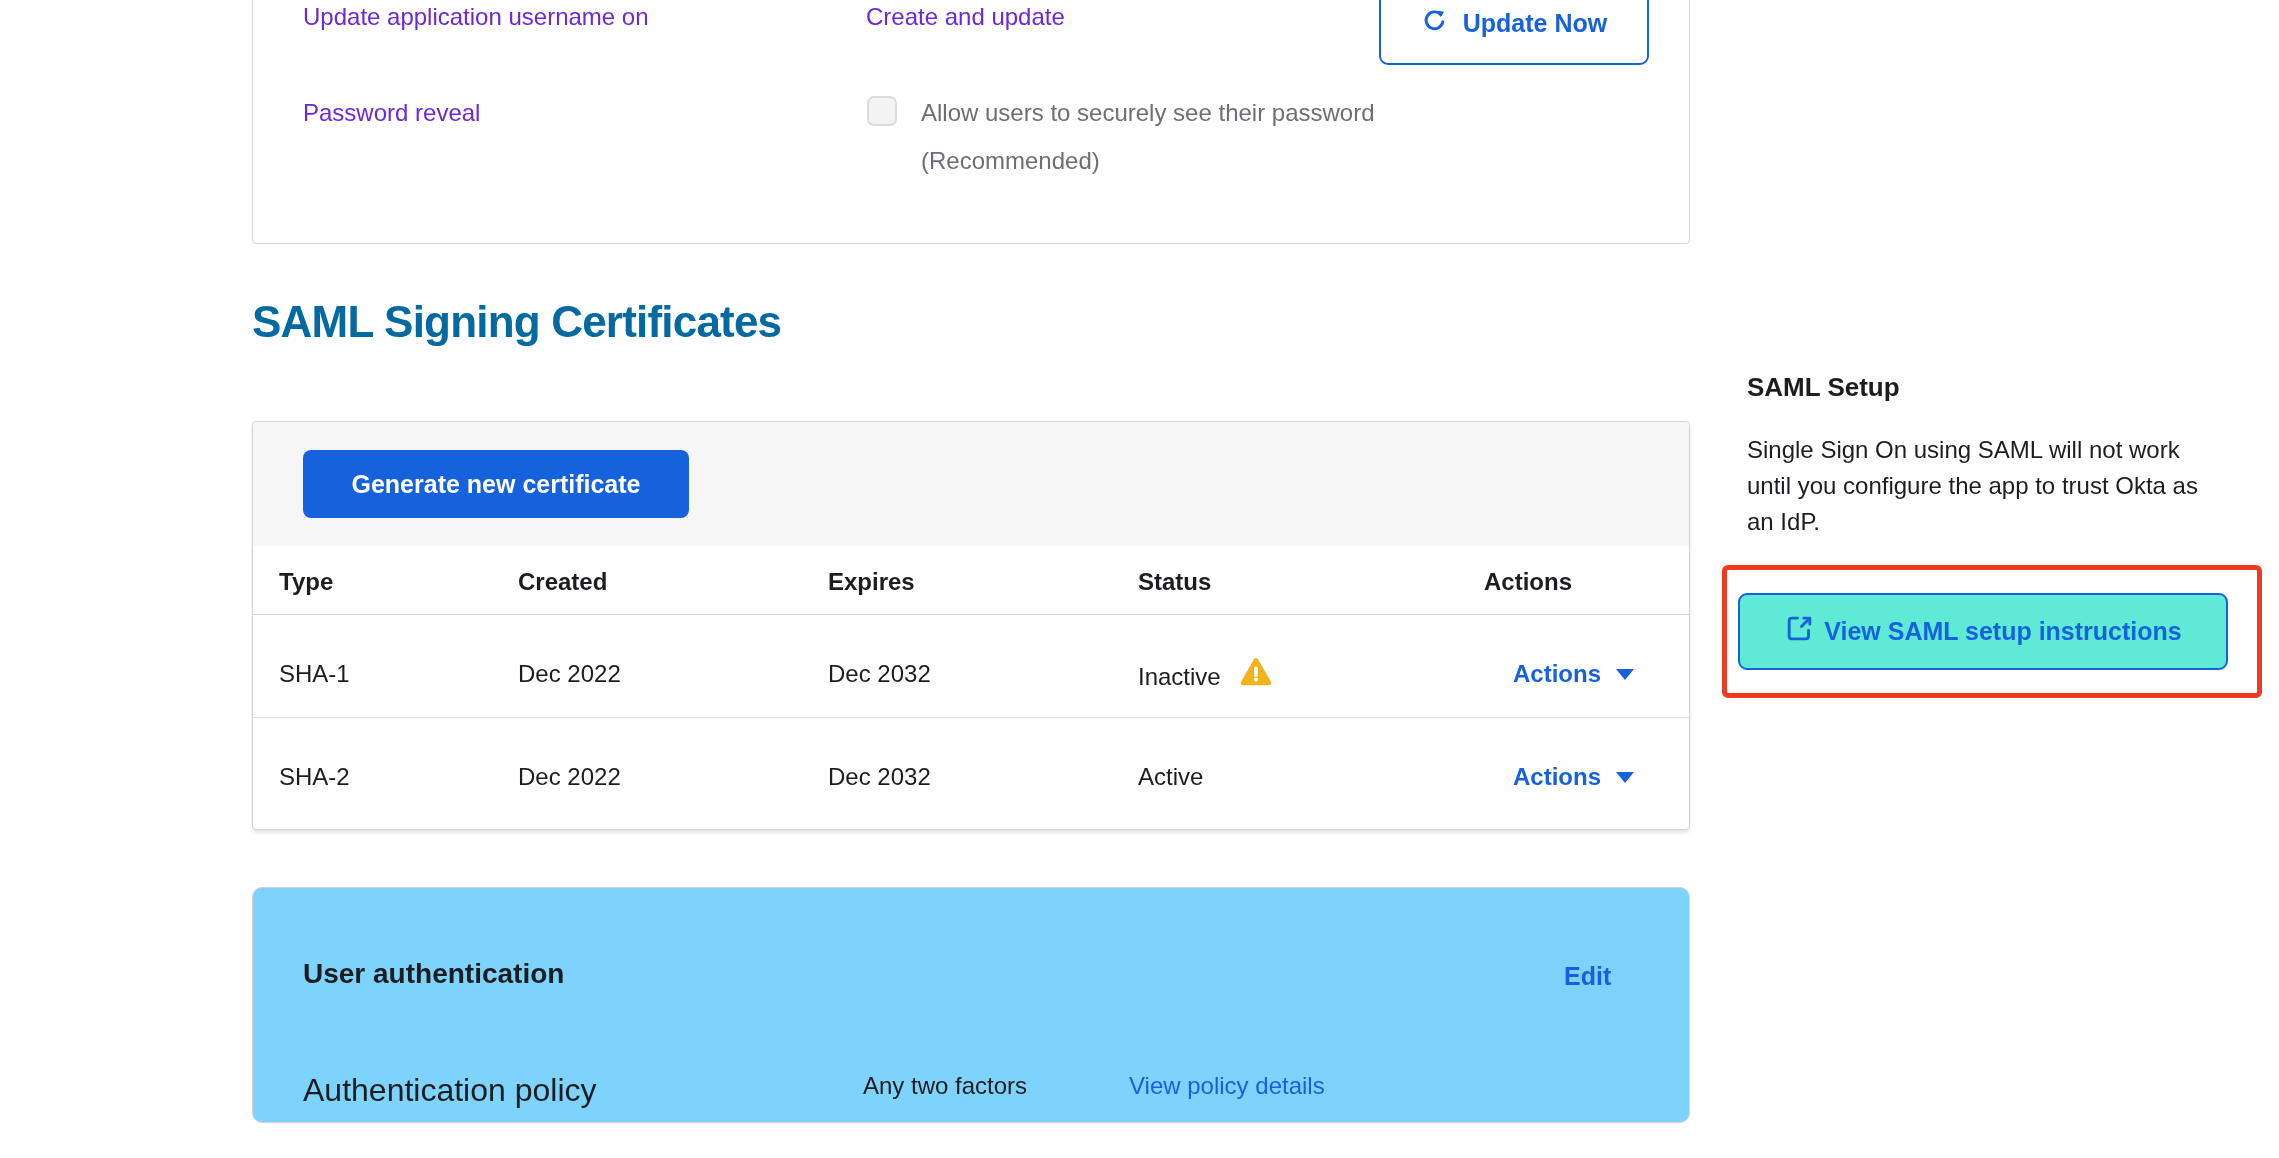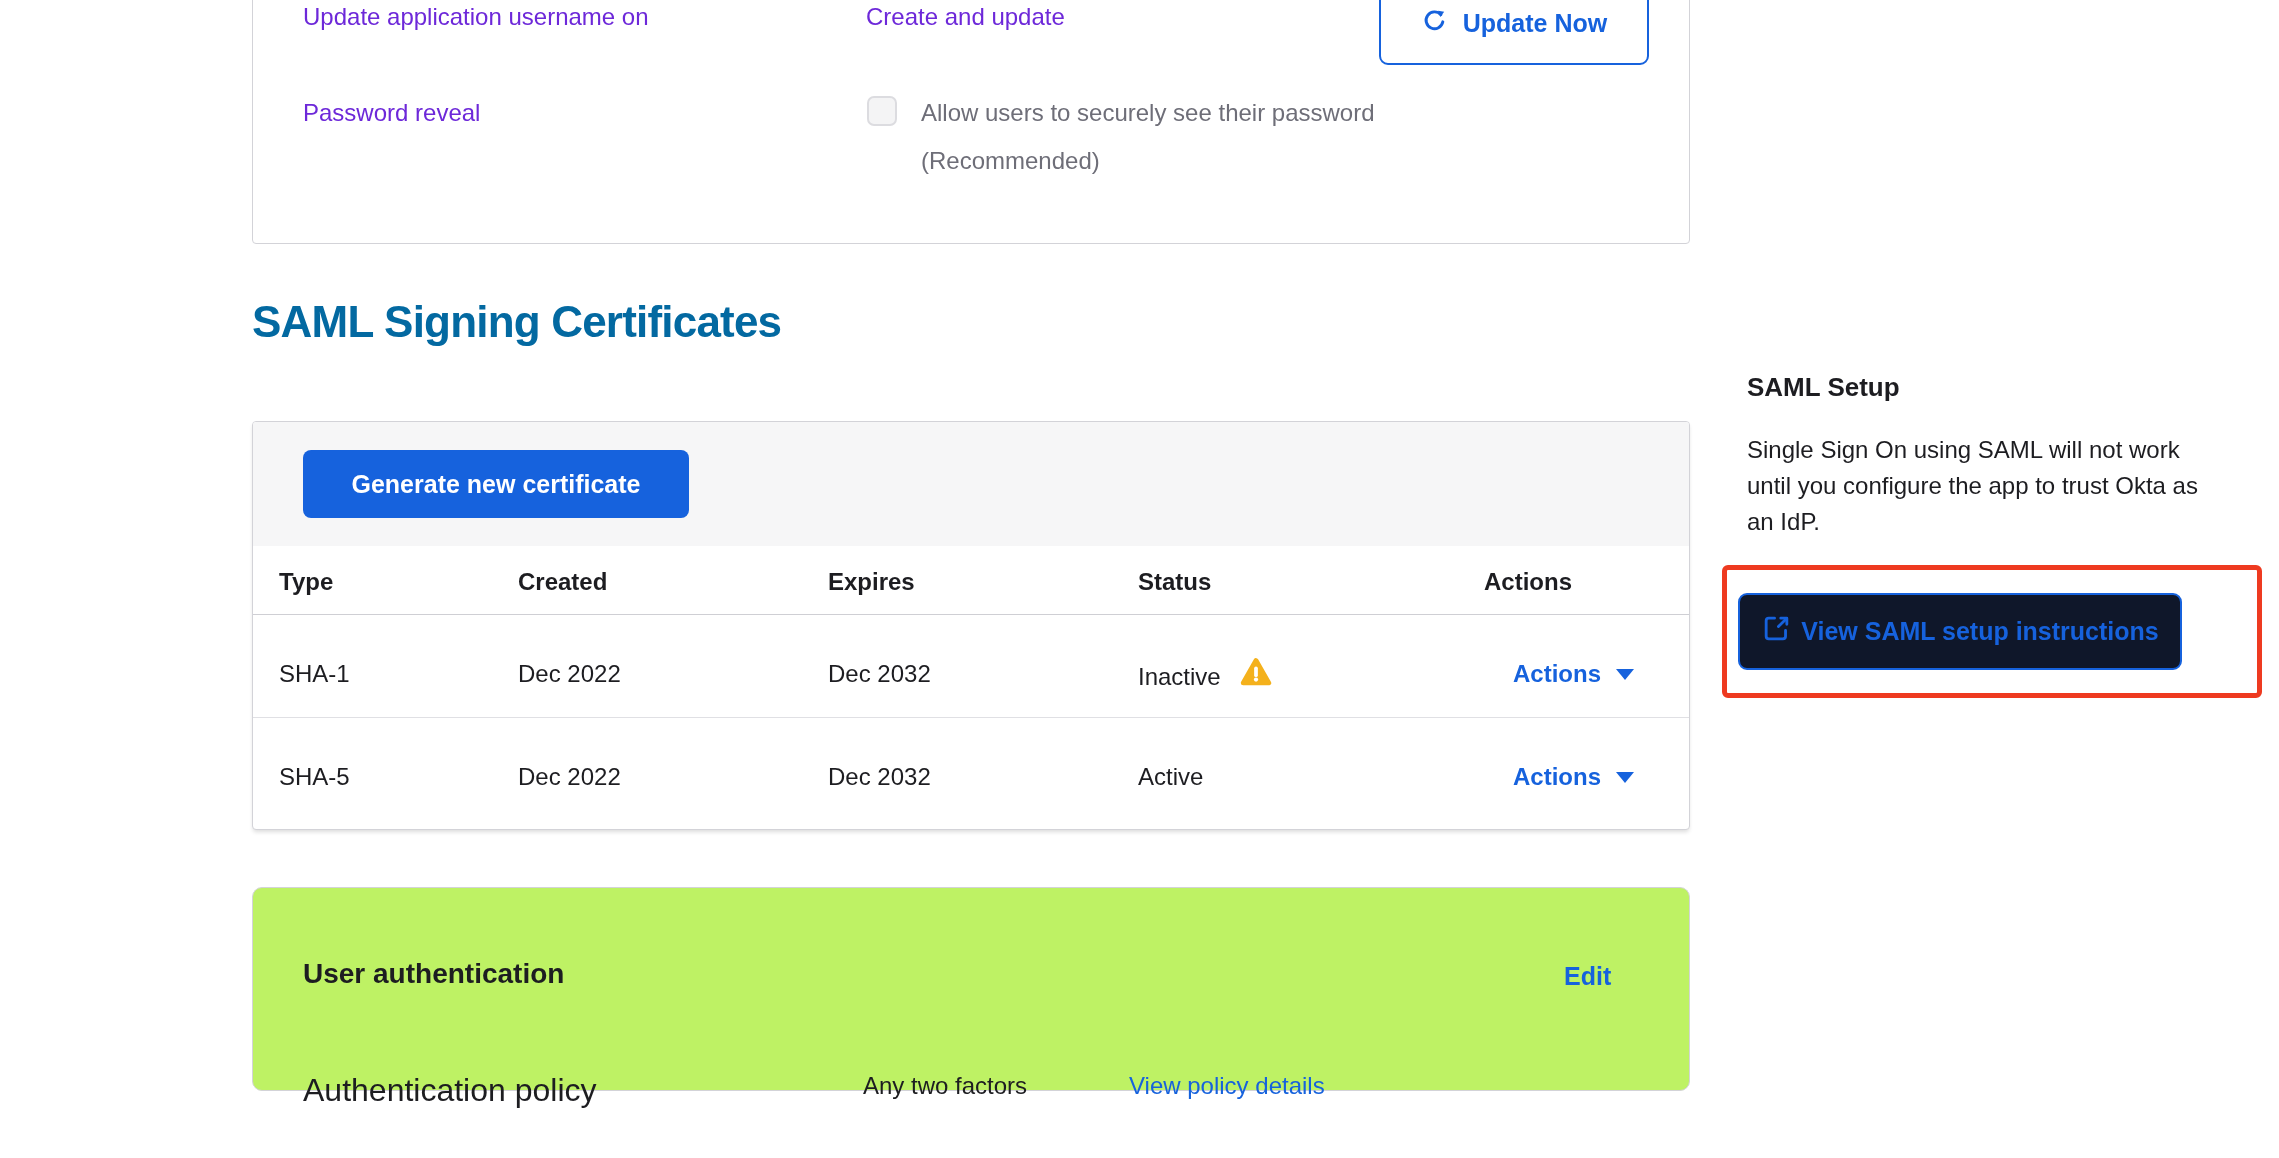--- a/index.html
+++ b/index.html
@@ -83,30 +83,30 @@
   .saml-setup-title { left:1747px; top:372px; font-size:26px; font-weight:bold; }
   .saml-setup-desc {
     left:1747px; top:432px; width:480px;
     font-size:24px; line-height:36px; color:#1d1d21;
   }
   .annotation-box {
     left:1722px; top:565px; width:540px; height:133px;
     border:5px solid #ee3a20; border-radius:6px;
   }
   .saml-instr-btn {
-    position:absolute; left:11px; top:23px; width:444px; height:77px;
-    background:#0f172a; border:2px solid #1662dd; border-radius:9px;
+    position:absolute; left:11px; top:23px; width:490px; height:77px;
+    background:#5eead4; border:2px solid #1662dd; border-radius:9px;
     display:flex; align-items:center; justify-content:center; gap:9px;
     color:#1662dd; font-size:25px; font-weight:bold; cursor:pointer;
   }
 
   
   .auth-card {
-    left:252px; top:887px; width:1438px; height:204px;
-    background:#bef264; border:1px solid #d3d3d8; border-radius:10px;
+    left:252px; top:887px; width:1438px; height:236px;
+    background:#7dd3fc; border:1px solid #d3d3d8; border-radius:10px;
   }
   .auth-title { position:absolute; left:50px; top:70px; font-size:28px; font-weight:bold; }
   .auth-edit { position:absolute; left:1311px; top:74px; font-size:25px;
     font-weight:bold; color:#1662dd; text-decoration:none; cursor:pointer; }
   .auth-policy-label { position:absolute; left:50px; top:184px; font-size:32px; }
   .auth-policy-value { position:absolute; left:610px; top:184px; font-size:24px; }
   .auth-policy-link { position:absolute; left:876px; top:184px; font-size:24px;
     color:#1662dd; text-decoration:none; cursor:pointer; }
 </style>
 </head>
@@ -165,21 +165,21 @@
     </span>
     <span class="col col-5r">
       <a class="actions-link">
         <span>Actions</span>
         <i class="caret-down"></i>
       </a>
     </span>
   </div>
 
   <div class="trow trow-2">
-    <span class="col col-1">SHA-5</span>
+    <span class="col col-1">SHA-2</span>
     <span class="col col-2">Dec 2022</span>
     <span class="col col-3">Dec 2032</span>
     <span class="col col-4">
       <span>Active</span>
     </span>
     <span class="col col-5r">
       <a class="actions-link">
         <span>Actions</span>
         <i class="caret-down"></i>
       </a>

